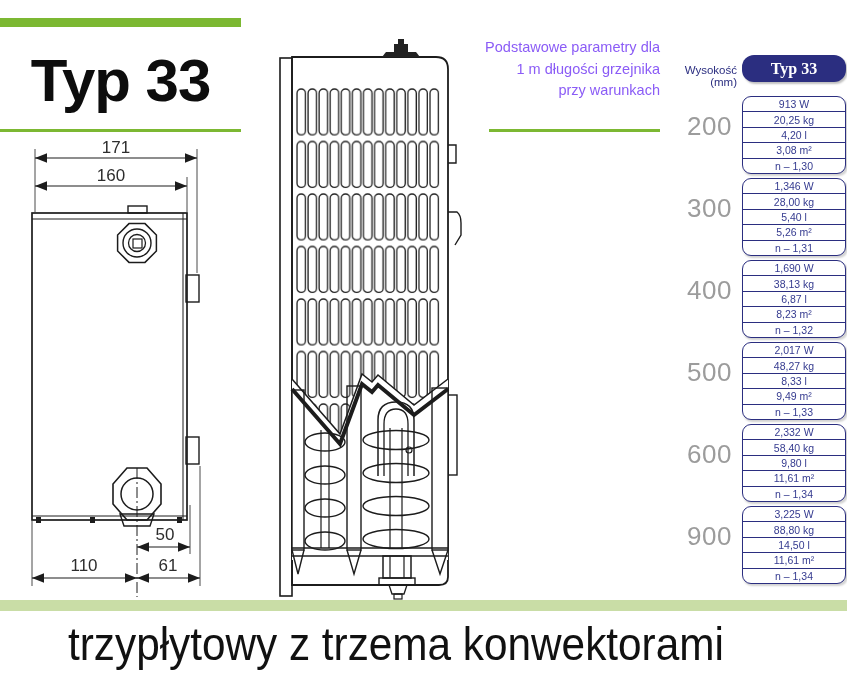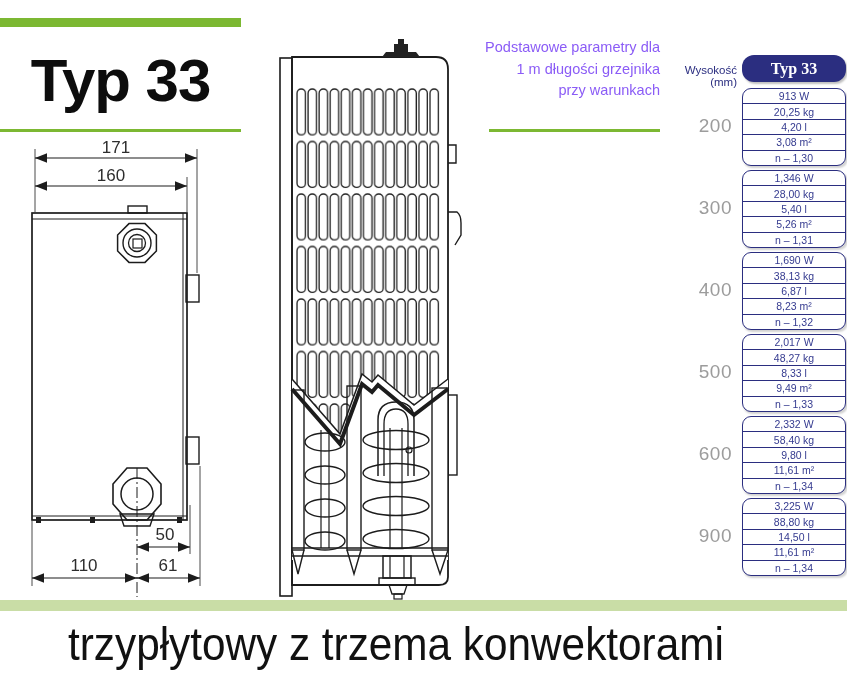--- a/index.html
+++ b/index.html
@@ -27,22 +27,22 @@
 
   
   #spec-table{left:655px;top:50px;width:196px;height:540px;}
   #axis-label{left:0;top:14px;width:82px;text-align:right;font-size:11.5px;color:#2b2e80;}
   #col-header{left:87px;top:5px;width:104px;height:27px;background:#2b2e80;border-radius:12px;
       display:flex;align-items:center;justify-content:center;color:#ffffff;
       font-family:"Liberation Serif",serif;font-weight:700;font-size:16px;
       box-shadow:1.5px 2px 2px rgba(0,0,0,.25);}
   .row-group{position:absolute;left:0;width:196px;height:76px;}
   .h-label{position:absolute;left:0;top:0;width:77px;height:100%;display:flex;align-items:center;
-      justify-content:flex-end;font-size:19px;color:#9c9c9c;letter-spacing:.5px;}
-  .val-box{position:absolute;left:87px;top:0;width:102px;height:76px;background:#fff;
+      justify-content:flex-end;font-size:26px;color:#9c9c9c;letter-spacing:.5px;}
+  .val-box{position:absolute;left:87px;top:8px;width:102px;height:76px;background:#fff;
       border:1.5px solid #2b2e80;border-radius:9px;display:flex;flex-direction:column;
       box-shadow:1.5px 2px 2px rgba(0,0,0,.18);overflow:hidden;}
   .cell{flex:1;display:flex;align-items:center;justify-content:center;font-size:10.5px;color:#343a8f;}
   .cell + .cell{border-top:1px solid #2b2e80;}
 
   
   #bottom-bar{left:0;top:600px;width:851px;height:11px;background:#c9dda6;}
   #footer-caption{left:68px;top:616px;font-size:47px;color:#111;white-space:nowrap;
       transform:scaleX(.9);transform-origin:left center;}
 </style>

